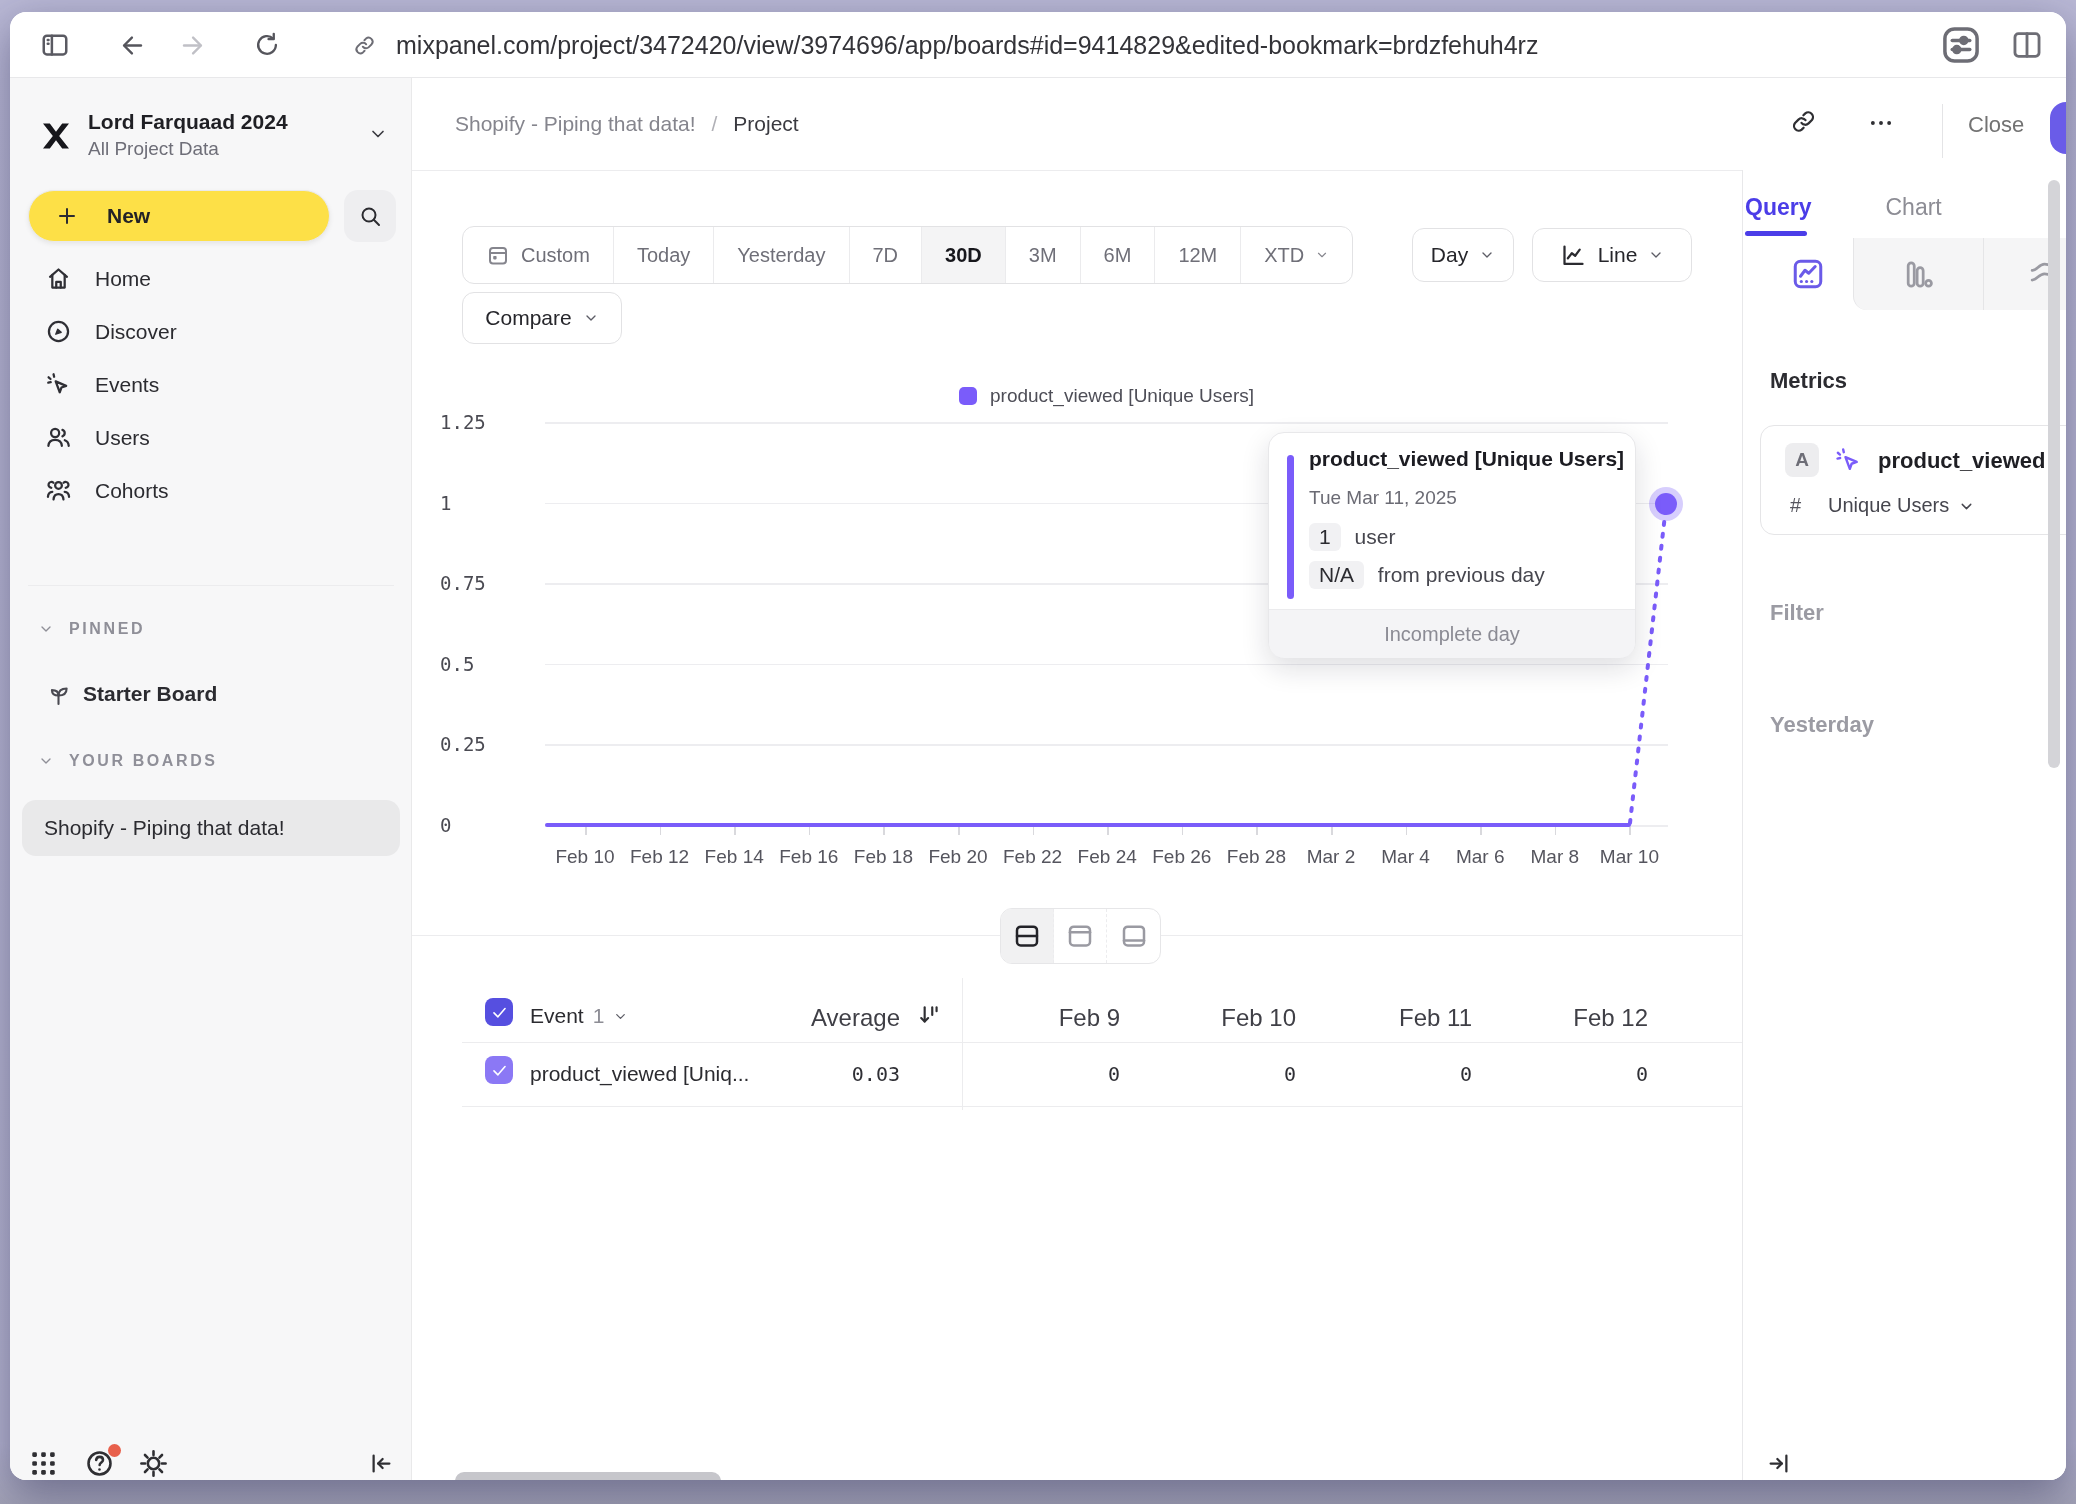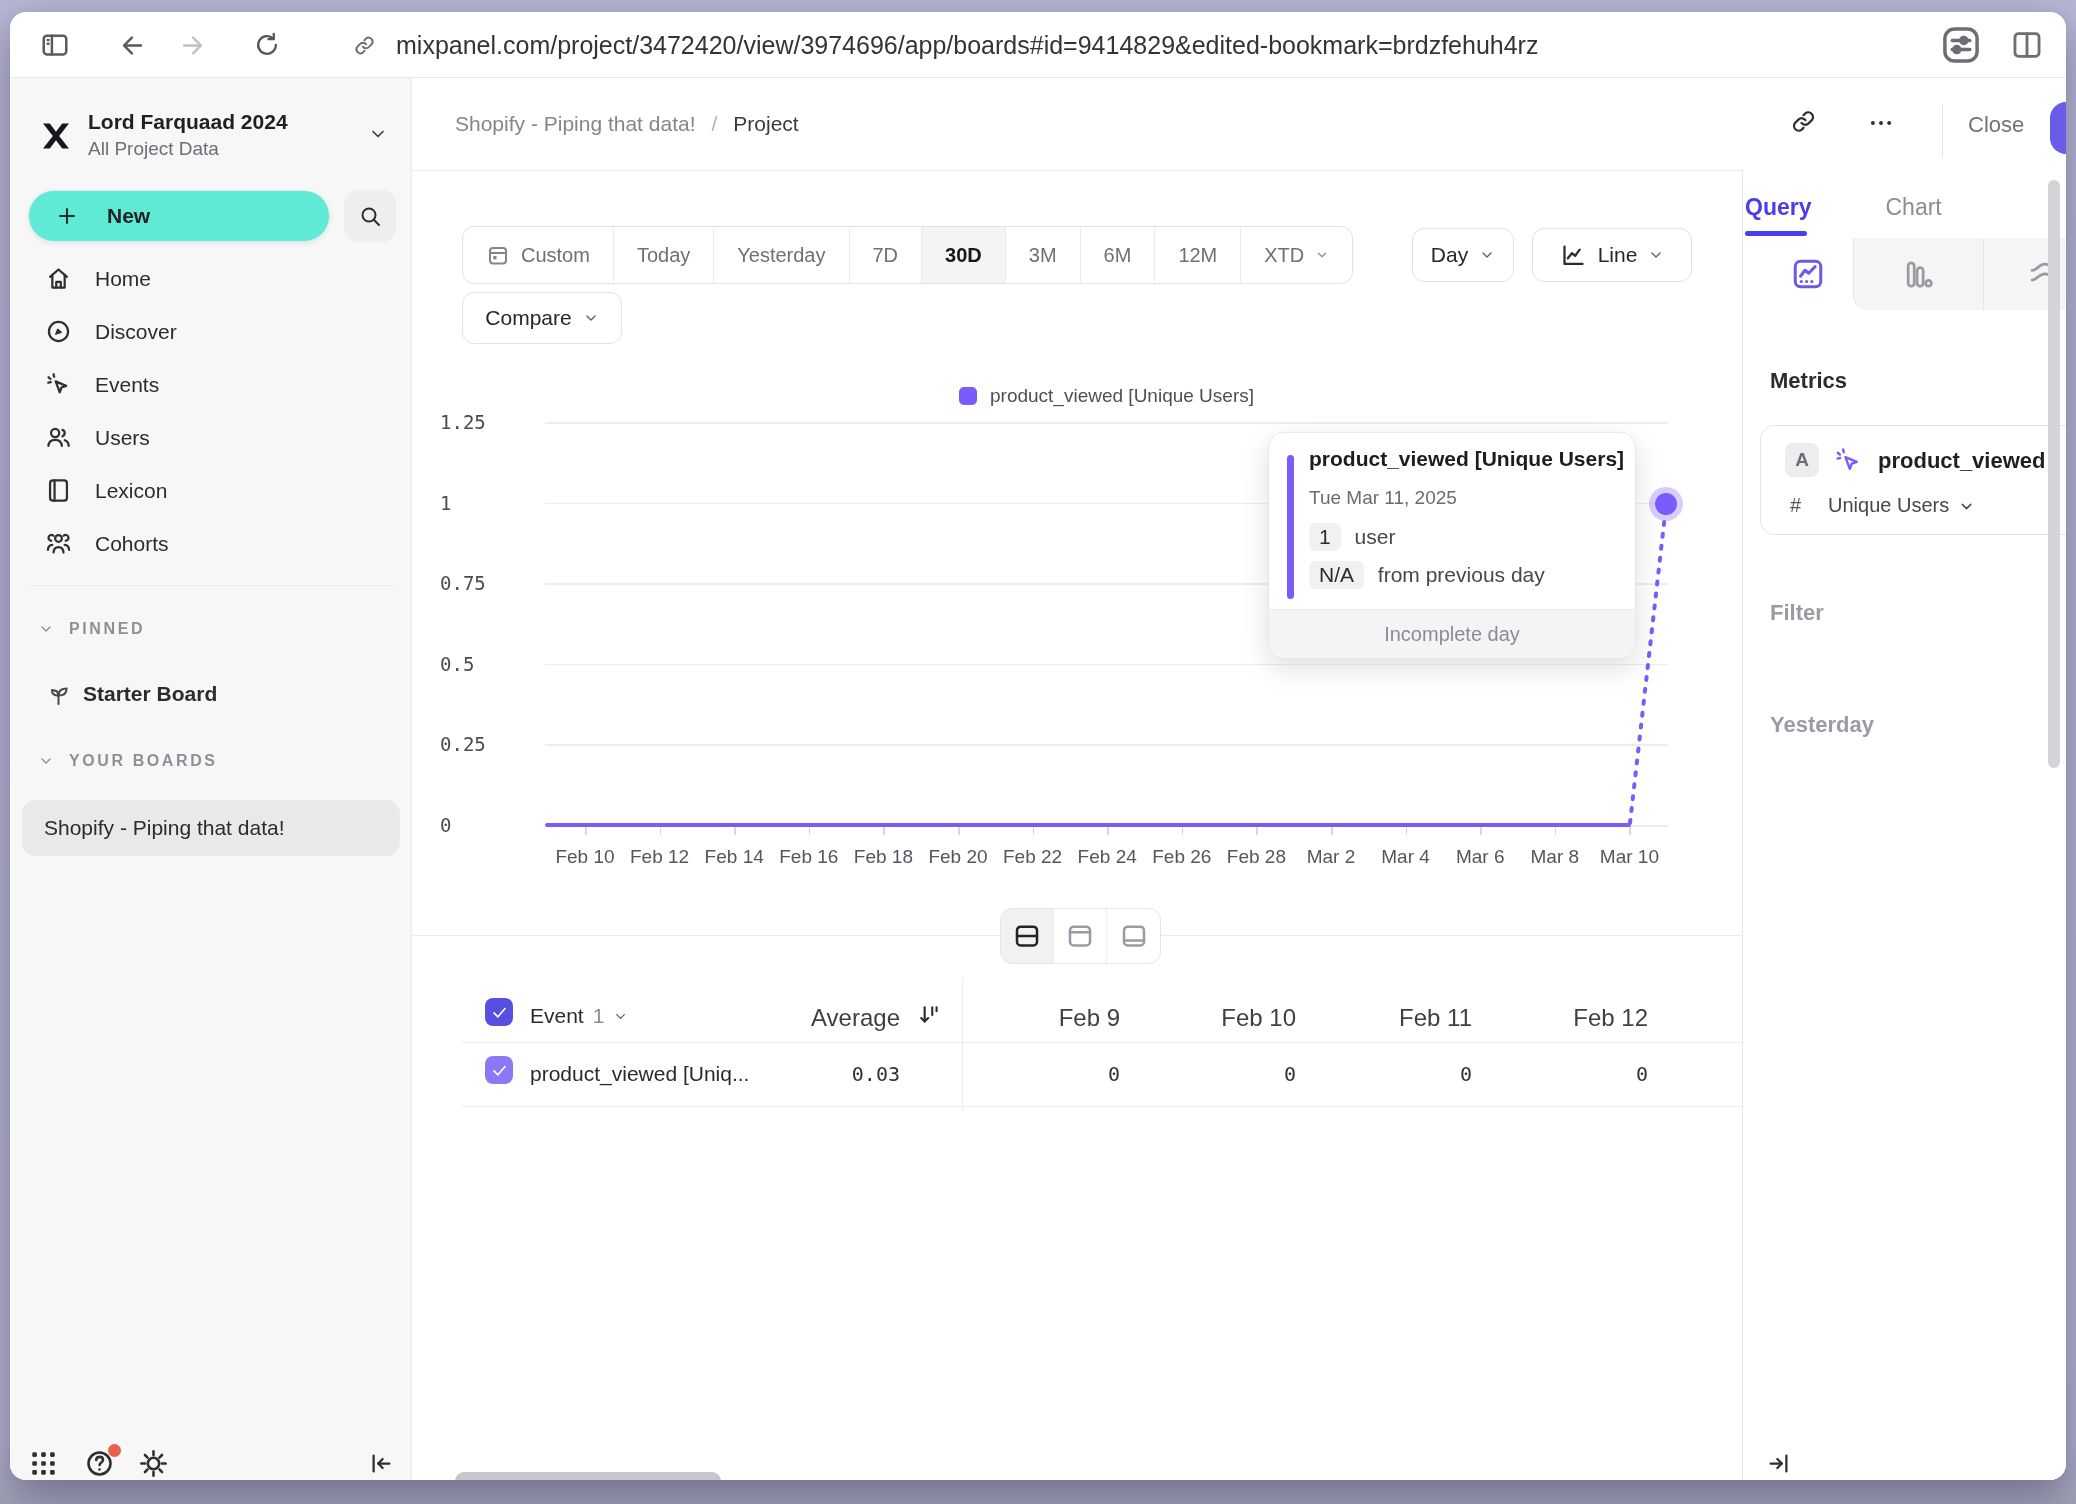--- a/index.html
+++ b/index.html
@@ -123,21 +123,21 @@
       </svg>
     </span>
   <div class="abs" style="left:78px;top:98px;font-size:21px;font-weight:700;color:#1f1f24">Lord Farquaad 2024</div>
   <div class="abs" style="left:78px;top:126px;font-size:19px;color:#6e6e78">All Project Data</div>
   <span class="icon abs" style="left:358px;top:112px;width:20px;height:20px;color:#3a3a40">
       <svg viewBox="0 0 24 24" fill="none" stroke="currentColor" stroke-width="2" stroke-linecap="round" stroke-linejoin="round">
         <polyline points="6,9 12,15 18,9"></polyline>
       </svg>
     </span>
 
-  <div class="abs" style="left:18px;top:178px;width:302px;height:52px;background:#5eead4;border:1px solid #e9e9ea;border-radius:26px;box-shadow:0 2px 5px rgba(0,0,0,.07);display:flex;align-items:center;padding-left:26px;gap:28px;cursor:pointer">
+  <div class="abs" style="left:18px;top:178px;width:302px;height:52px;background:#fde047;border:1px solid #e9e9ea;border-radius:26px;box-shadow:0 2px 5px rgba(0,0,0,.07);display:flex;align-items:center;padding-left:26px;gap:28px;cursor:pointer">
     <span class="icon" style="width:24px;height:24px;color:#2b2b30">
         <svg viewBox="0 0 24 24" fill="none" stroke="currentColor" stroke-width="2" stroke-linecap="round" stroke-linejoin="round">
           <line x1="12" y1="5" x2="12" y2="19"></line>
           <line x1="5" y1="12" x2="19" y2="12"></line>
         </svg>
       </span>
     <span style="font-size:21px;font-weight:700;color:#222227">New</span>
   </div>
   <div class="abs" style="left:334px;top:178px;width:52px;height:52px;background:#eeeef0;border-radius:14px;display:flex;align-items:center;justify-content:center;cursor:pointer">
     <span class="icon" style="width:24px;height:24px;color:#2b2b30">
@@ -182,29 +182,20 @@
       <div class="nav-item">
         <span class="icon">
           <svg viewBox="0 0 24 24" fill="none" stroke="currentColor" stroke-width="2" stroke-linecap="round" stroke-linejoin="round">
             <circle cx="9" cy="8" r="3.6"></circle>
             <path d="M3 19.5c.3-3.6 2.8-5.4 6-5.4s5.7 1.8 6 5.4"></path>
             <path d="M15.5 5.2a3.1 3.1 0 0 1 0 5.8"></path>
             <path d="M17.6 14.4c2.2.7 3.3 2.4 3.5 5"></path>
           </svg>
         </span>
         <span>Users</span>
-      </div>
-      <div class="nav-item">
-        <span class="icon">
-          <svg viewBox="0 0 24 24" fill="none" stroke="currentColor" stroke-width="2" stroke-linecap="round" stroke-linejoin="round">
-            <rect x="4.5" y="3" width="15" height="18" rx="2.5"></rect>
-            <line x1="8.5" y1="3" x2="8.5" y2="21"></line>
-          </svg>
-        </span>
-        <span>Lexicon</span>
       </div>
       <div class="nav-item">
         <span class="icon">
           <svg viewBox="0 0 24 24" fill="none" stroke="currentColor" stroke-width="2" stroke-linecap="round" stroke-linejoin="round">
             <circle cx="12" cy="7.5" r="3"></circle>
             <path d="M7.6 20c.2-3 2-4.8 4.4-4.8s4.2 1.8 4.4 4.8"></path>
             <path d="M5.6 9.6a2.6 2.6 0 1 1 1.9-4.5"></path>
             <path d="M2.6 17.6c.2-2.6 1.7-4.1 3.9-4.3"></path>
             <path d="M18.4 9.6a2.6 2.6 0 1 0-1.9-4.5"></path>
             <path d="M21.4 17.6c-.2-2.6-1.7-4.1-3.9-4.3"></path>

